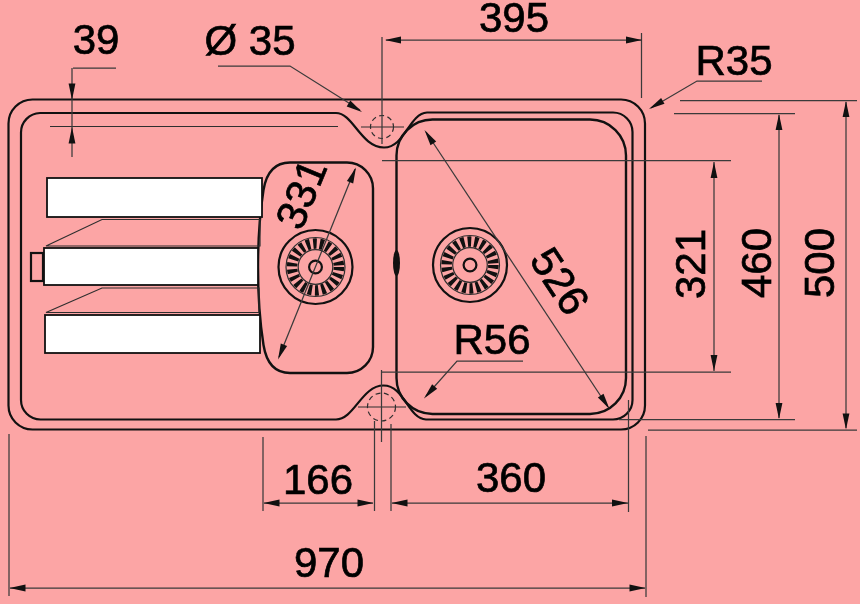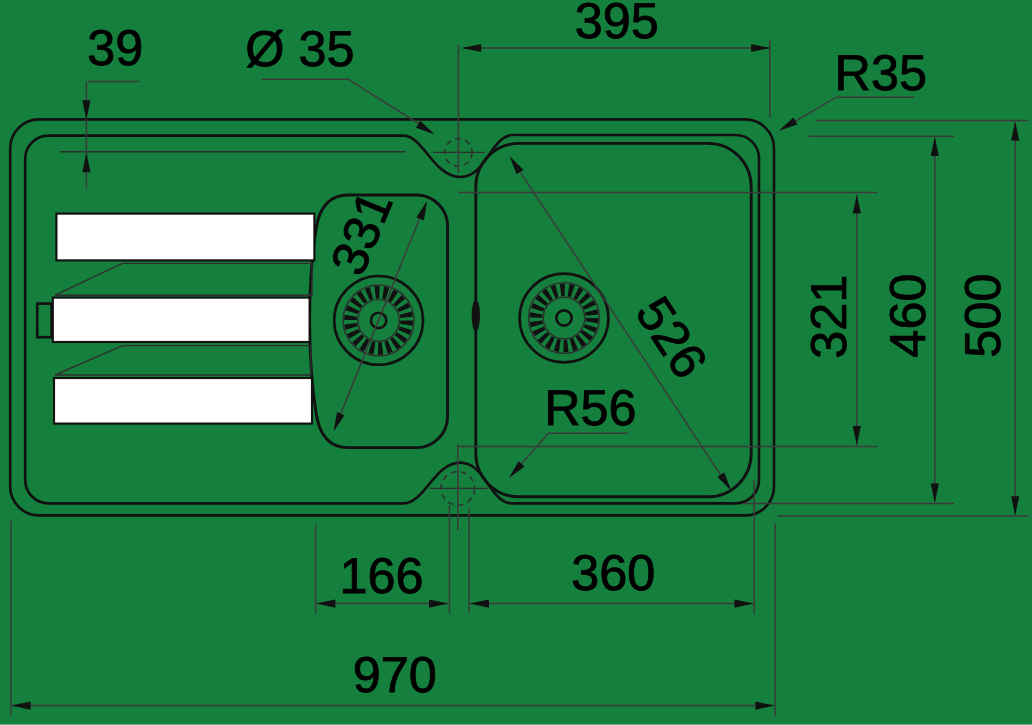--- a/index.html
+++ b/index.html
@@ -1,16 +1,16 @@
 <!DOCTYPE html>
 <html><head>
 <meta charset="utf-8">
 <style>
   html,body{margin:0;padding:0;background:#ffffff;}
-  .stage{position:relative;width:860px;height:604px;background:#15803d;overflow:hidden;}
+  .stage{position:relative;width:860px;height:604px;background:#fca5a5;overflow:hidden;}
   svg{display:block;}
   .part{stroke:#111111;fill:none;stroke-width:2.2;stroke-linecap:round;}
   .part-thick{stroke:#111111;fill:none;stroke-width:2.4;}
   .part-thin{stroke:#2e2e2e;fill:none;stroke-width:1.2;}
   .groove{stroke:#111111;fill:#ffffff;stroke-width:1.8;}
   .dimline{stroke:#3a3a3a;fill:none;stroke-width:1.25;}
   .arrow{fill:#111111;stroke:none;}
   .dimtext{font-family:"Liberation Sans","DejaVu Sans",sans-serif;font-size:42px;fill:#000000;
            stroke:#000000;stroke-width:0.7;paint-order:stroke;text-anchor:middle;}
   .dashed{stroke-dasharray:5 3.5;}

